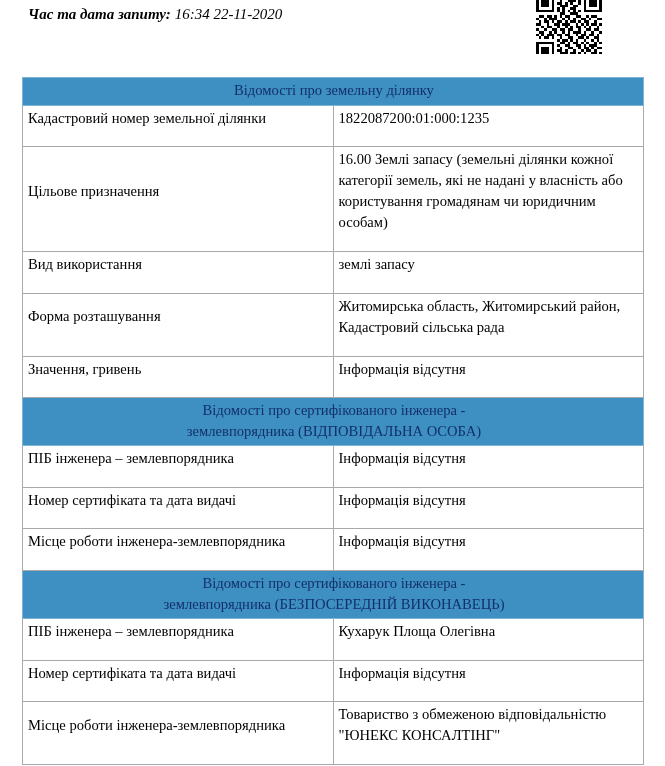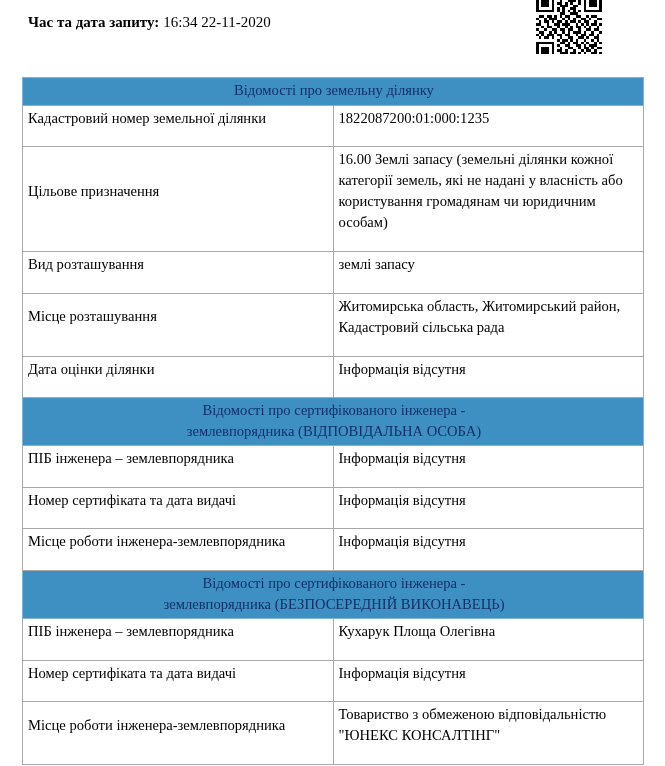--- a/index.html
+++ b/index.html
@@ -13,24 +13,25 @@
     position: relative;
     font-family: "Liberation Serif", "DejaVu Serif", serif;
     color: #000000;
     overflow: hidden;
   }
 
   
   .doc-header {
     position: absolute;
     left: 28px;
-    top: 12px;
+    top: 4px;
     font-size: 15px;
     line-height: 20px;
     white-space: nowrap;
+    font-style: italic;
   }
   .doc-header .label {
     font-weight: bold;
   }
   .doc-header .value {
     font-weight: normal;
     margin-left: 4px;
   }
 
   
@@ -302,30 +303,30 @@
     </tr>
     <tr>
       <td class="key">Кадастровий номер земельної ділянки</td>
       <td class="val">1822087200:01:000:1235</td>
     </tr>
     <tr>
       <td class="key">Цільове призначення</td>
       <td class="val tall">16.00 Землі запасу (земельні ділянки кожної категорії земель, які не надані у власність або користування громадянам чи юридичним особам)</td>
     </tr>
     <tr>
-      <td class="key">Вид розташування</td>
+      <td class="key">Вид використання</td>
       <td class="val">землі запасу</td>
     </tr>
     <tr>
-      <td class="key">Місце розташування</td>
+      <td class="key">Форма розташування</td>
       <td class="val tall">Житомирська область, Житомирський район, Кадастровий сільська рада</td>
     </tr>
 
     <tr>
-      <td class="key">Дата оцінки ділянки</td>
+      <td class="key">Значення, гривень</td>
       <td class="val">Інформація відсутня</td>
     </tr>
 
     <tr class="section">
       <td colspan="2">
         <span class="hdr-line">Відомості про сертифікованого інженера -</span>
         <span class="hdr-line">землевпорядника (ВІДПОВІДАЛЬНА ОСОБА)</span>
       </td>
     </tr>
     <tr>

